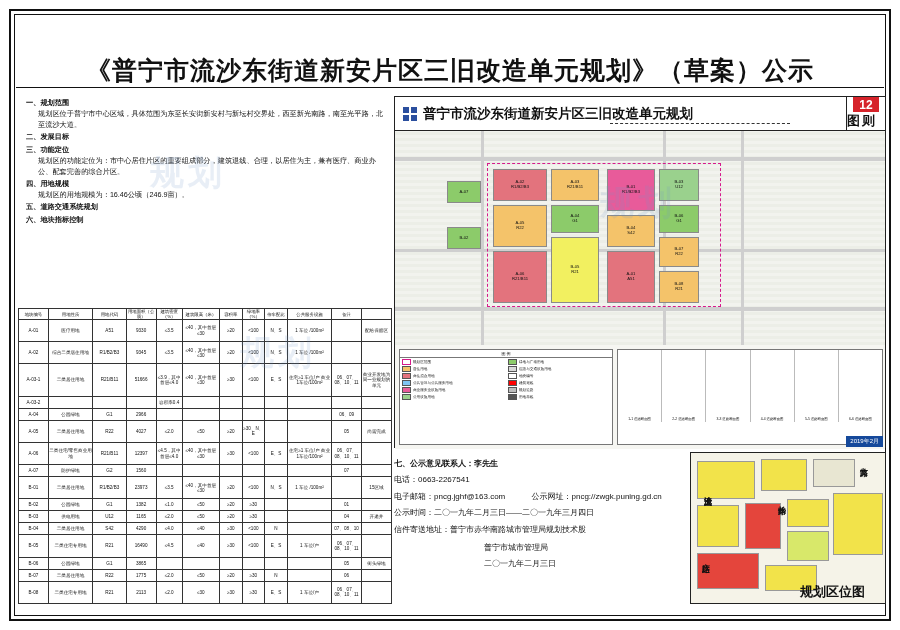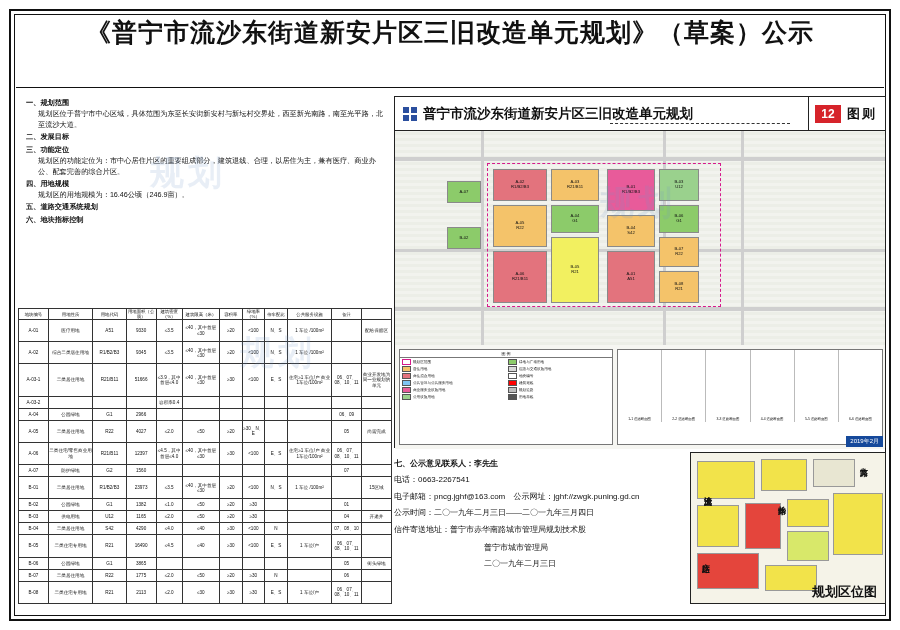--- a/index.html
+++ b/index.html
@@ -19,21 +19,21 @@
     box-sizing:border-box;
   }
   .inner-frame{
     position:absolute;left:14px;top:14px;width:872px;height:602px;
     border:1px solid #111;
     box-sizing:border-box;
   }
   
   .title-bar{
     position:absolute;left:16px;top:16px;width:868px;height:72px;
-    display:flex;align-items:flex-start;justify-content:center;
+    display:flex;align-items:flex-end;justify-content:center;
     border-bottom:1px solid #111;
     box-sizing:border-box;
   }
   .title-text{
     font-family:"DejaVu Serif","Liberation Serif",serif;
     font-weight:bold;font-size:25px;letter-spacing:1px;color:#111;
     white-space:nowrap;
   }
   
   .left-col{
@@ -70,22 +70,23 @@
   .map-head .logo{
     width:14px;height:14px;margin:0 6px 0 8px;flex:none;
     display:grid;grid-template-columns:6px 6px;grid-template-rows:6px 6px;gap:2px;
   }
   .map-head .logo i{background:#2b4f9e;display:block;}
   .map-title{
     font-family:"DejaVu Serif","Liberation Serif",serif;
     font-weight:bold;font-size:13.5px;color:#111;white-space:nowrap;
   }
   .map-head-right{
-    margin-left:auto;display:flex;align-items:center;height:100%;
+    margin-left:auto;display:flex;align-items:flex-end;height:100%;
     border-left:1px solid #222;
+    flex-direction:column;
   }
   .sheetno{
     width:26px;height:18px;background:#d6232a;color:#fff;font-size:12px;
     font-weight:bold;display:flex;align-items:center;justify-content:center;
     margin:0 6px;
   }
   .sheetlbl{
     font-family:"DejaVu Serif","Liberation Serif",serif;
     font-size:13px;font-weight:bold;color:#111;margin-right:8px;letter-spacing:2px;
   }
@@ -141,21 +142,21 @@
   .sign{margin-top:2px;}
   
   .locator{
     position:absolute;left:690px;top:452px;width:196px;height:152px;
     border:1px solid #222;background:#f3f3ef;box-sizing:border-box;overflow:hidden;
   }
   .loc-cell{position:absolute;}
   .loc-label{position:absolute;font-size:8px;color:#111;font-weight:bold;
     writing-mode:vertical-rl;text-orientation:upright;letter-spacing:1px;}
   .loc-caption{
-    position:absolute;right:8px;bottom:2px;font-size:13px;font-weight:bold;color:#111;
+    position:absolute;right:20px;bottom:2px;font-size:13px;font-weight:bold;color:#111;
     font-family:"DejaVu Serif","Liberation Serif",serif;
     text-align:center;
   }
   .wm{
     position:absolute;color:rgba(110,150,200,0.16);font-weight:bold;
     font-size:34px;letter-spacing:4px;pointer-events:none;
     font-family:"DejaVu Serif","Liberation Serif",serif;
   }
 </style>
 </head>
@@ -601,21 +602,21 @@
     </div>
   </div>
 
   <div class="contact">
     <div class="row hdr">七、公示意见联系人：李先生</div>
     <div class="row">
       <span>电话：</span><span>0663-2267541</span>
     </div>
     <div class="row">
       <span>电子邮箱：</span><span>pncg.jghf@163.com</span>
-      <span style="margin-left:6px">公示网址：</span><span>jghf://zwgk.puning.gd.cn</span>
+      <span style="margin-left:24px">公示网址：</span><span>pncg://zwgk.puning.gd.cn</span>
     </div>
     <div class="row">
       <span>公示时间：</span><span>二〇一九年二月三日——二〇一九年三月四日</span>
     </div>
     <div class="row">
       <span>信件寄送地址：</span><span>普宁市赤华南路城市管理局规划技术股</span>
     </div>
     <div class="row sign" style="padding-left:90px">普宁市城市管理局</div>
     <div class="row" style="padding-left:90px">二〇一九年二月三日</div>
   </div>

